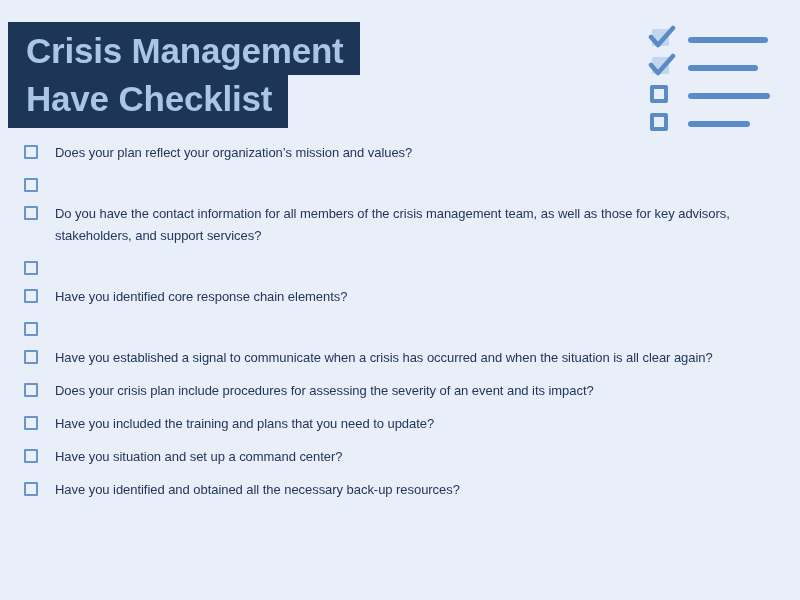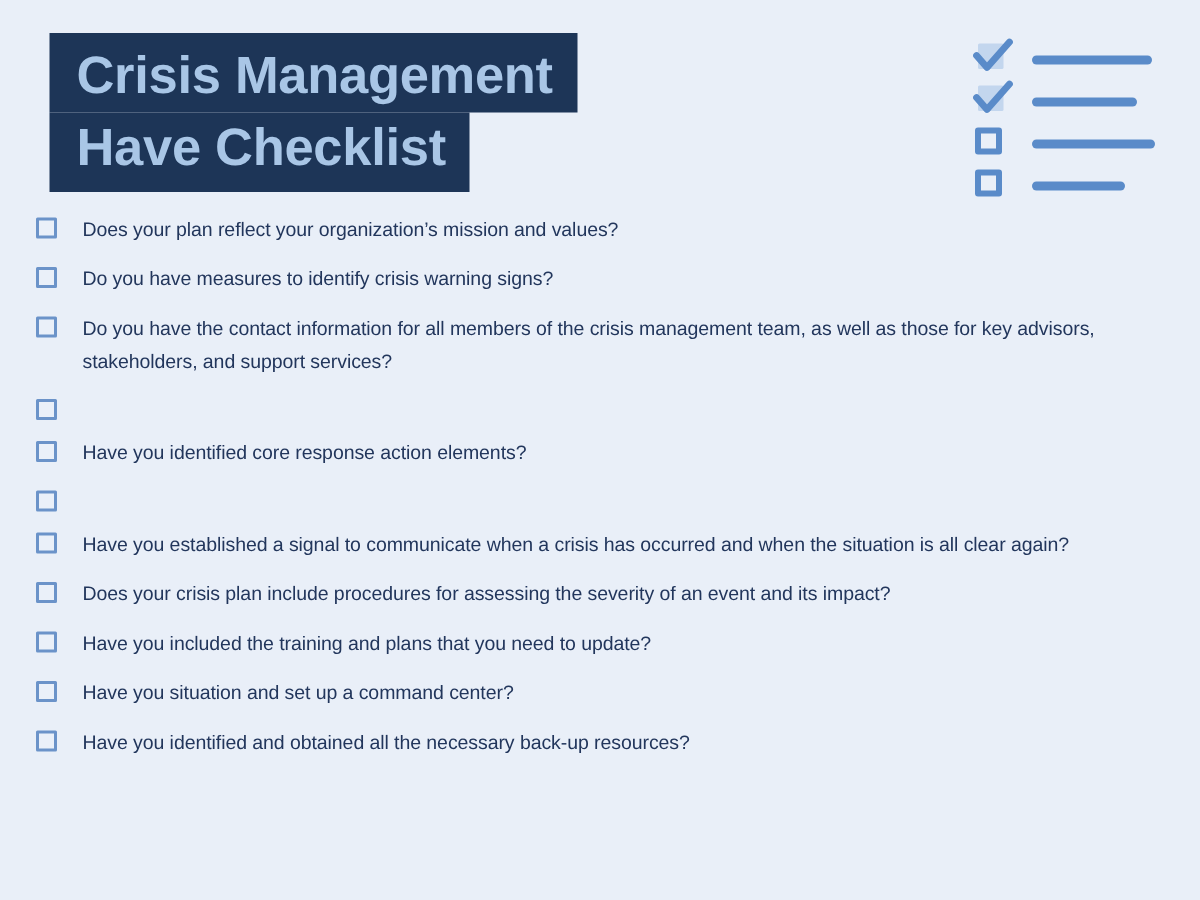--- a/index.html
+++ b/index.html
@@ -18,21 +18,21 @@
   .page {
     position: relative;
     width: 800px;
     height: 600px;
     box-sizing: border-box;
   }
 
   
   .header {
     position: absolute;
-    left: 33px;
+    left: 8px;
     top: 22px;
     width: 440px;
   }
   .title-line {
     display: block;
     background: #1d3557;
     color: #a9c6e6;
     font-size: 35px;
     font-weight: bold;
     line-height: 53px;
@@ -171,32 +171,31 @@
       </div>
     </div>
 
   <div class="checklist">
       <div class="check-item">
         <div class="checkbox"></div>
         <div class="check-label">Does your plan reflect your organization’s mission and values?</div>
       </div>
       <div class="check-item">
         <div class="checkbox"></div>
-        <div class="check-label">Do you have measures to identify crisis warning signs?</div>
       </div>
       <div class="check-item">
         <div class="checkbox"></div>
         <div class="check-label">Do you have the contact information for all members of the crisis management team, as well as those for key advisors, stakeholders, and support services?</div>
       </div>
       <div class="check-item">
         <div class="checkbox"></div>
       </div>
       <div class="check-item">
         <div class="checkbox"></div>
-        <div class="check-label">Have you identified core response action elements?</div>
+        <div class="check-label">Have you identified core response chain elements?</div>
       </div>
       <div class="check-item">
         <div class="checkbox"></div>
       </div>
       <div class="check-item">
         <div class="checkbox"></div>
         <div class="check-label">Have you established a signal to communicate when a crisis has occurred and when the situation is all clear again?</div>
       </div>
       <div class="check-item">
         <div class="checkbox"></div>

